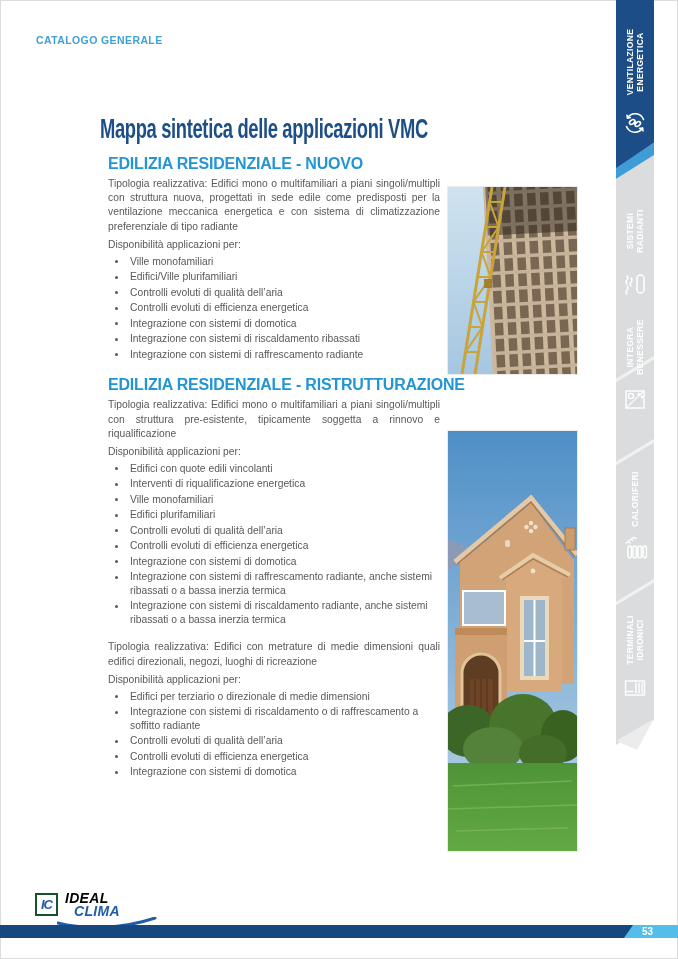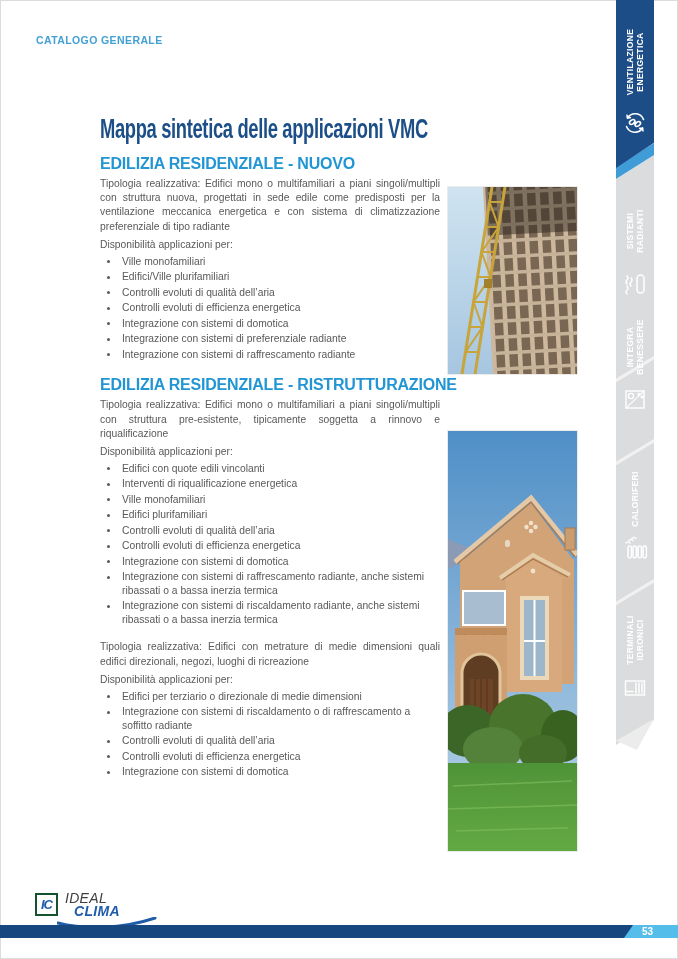--- a/index.html
+++ b/index.html
@@ -13,21 +13,21 @@
     position:absolute;left:36px;top:34px;font-size:10.5px;font-weight:700;
     letter-spacing:.4px;color:#43a0d3;
   }
   
   .content{position:absolute;left:100px;top:112px;width:340px;}
   .doc-title{
     font-size:27px;font-weight:700;color:#1c4e87;letter-spacing:-.5px;
     transform:scaleX(.68);transform-origin:left center;white-space:nowrap;
     display:inline-block;margin:0 0 8px 0;line-height:34px;
   }
-  .section{margin-top:14px;}
+  .section{margin-top:14px;margin-left:8px;}
   .section:first-of-type{margin-top:0;}
   .sec-head{margin:0 0 4px 0;width:420px;}
   .sec-head span{display:block;font-size:16px;line-height:19px;font-weight:700;color:#2296d4;letter-spacing:-.2px;}
   .body-par{
     margin:0 0 4px 0;font-size:10.3px;line-height:14.2px;color:#59595b;
     text-align:justify;
   }
   .list-intro{margin:0 0 3px 0;font-size:10.3px;line-height:14px;color:#59595b;}
   ul.blist{list-style:none;margin:0;padding:0;}
   ul.blist li{
@@ -65,21 +65,21 @@
   }
   .tab-icon{position:absolute;left:622px;width:26px;height:26px;}
   .tab-icon svg{display:block;}
   
   .logo{position:absolute;left:35px;top:890px;width:120px;height:40px;}
   .logo-mark{
     position:absolute;left:0;top:3px;width:19px;height:19px;background:#fff;
     border:2px solid #14532d;display:flex;align-items:center;justify-content:center;
   }
   .logo-mark span{font-size:13px;font-weight:700;font-style:italic;color:#1f5ca9;letter-spacing:-1px;}
-  .logo-word1{position:absolute;left:30px;top:0;font-size:14px;font-weight:400;font-style:italic;color:#404040;letter-spacing:.3px;}
+  .logo-word1{position:absolute;left:30px;top:0;font-size:14px;font-weight:700;font-style:italic;color:#000000;letter-spacing:.3px;}
   .logo-word2{position:absolute;left:39px;top:13px;font-size:14px;font-weight:700;font-style:italic;color:#1f5ca9;letter-spacing:.3px;}
   .logo-swoosh{position:absolute;left:22px;top:27px;}
   .bar-light{position:absolute;left:608px;top:925px;width:70px;height:13px;background:#55bde9;
     clip-path:polygon(13% 0,100% 0,100% 100%,0 100%);}
   .bar-dark{position:absolute;left:0;top:925px;width:633px;height:13px;background:#16477e;
     clip-path:polygon(0 0,100% 0,calc(100% - 9px) 100%,0 100%);}
   .page-num{
     position:absolute;left:642px;top:926px;width:24px;
     font-size:10px;font-weight:700;color:#ffffff;
   }
@@ -100,21 +100,21 @@
           <span>EDILIZIA RESIDENZIALE - NUOVO</span>
         </h2>
       <p class="body-par">Tipologia realizzativa: Edifici mono o multifamiliari a piani singoli/multipli con struttura nuova, progettati in sede edile come predisposti per la ventilazione meccanica energetica e con sistema di climatizzazione preferenziale di tipo radiante</p>
       <p class="list-intro">Disponibilità applicazioni per:</p>
       <ul class="blist">
           <li>Ville monofamiliari</li>
           <li>Edifici/Ville plurifamiliari</li>
           <li>Controlli evoluti di qualità dell’aria</li>
           <li>Controlli evoluti di efficienza energetica</li>
           <li>Integrazione con sistemi di domotica</li>
-          <li>Integrazione con sistemi di preferenziale radiante</li>
+          <li>Integrazione con sistemi di riscaldamento ribassati</li>
           <li>Integrazione con sistemi di raffrescamento radiante</li>
         </ul>
     </div>
 
     
     <div class="section">
       <h2 class="sec-head">
           <span>EDILIZIA RESIDENZIALE - RISTRUTTURAZIONE</span>
         </h2>
       <p class="body-par">Tipologia realizzativa: Edifici mono o multifamiliari a piani singoli/multipli con struttura pre-esistente, tipicamente soggetta a rinnovo e riqualificazione</p>

